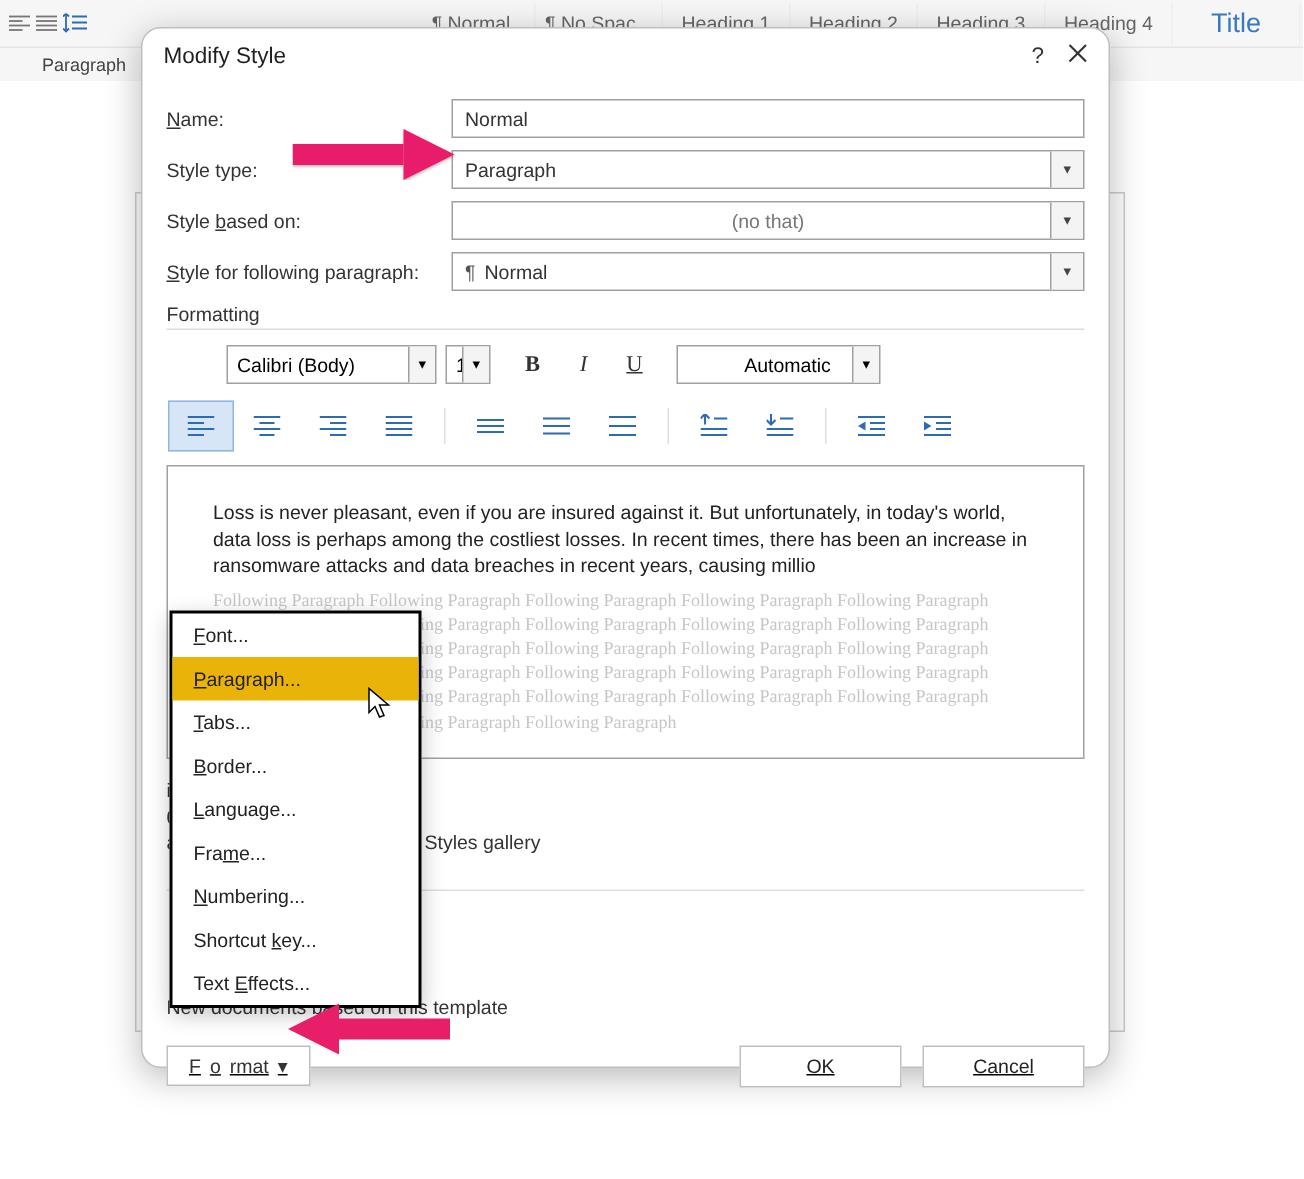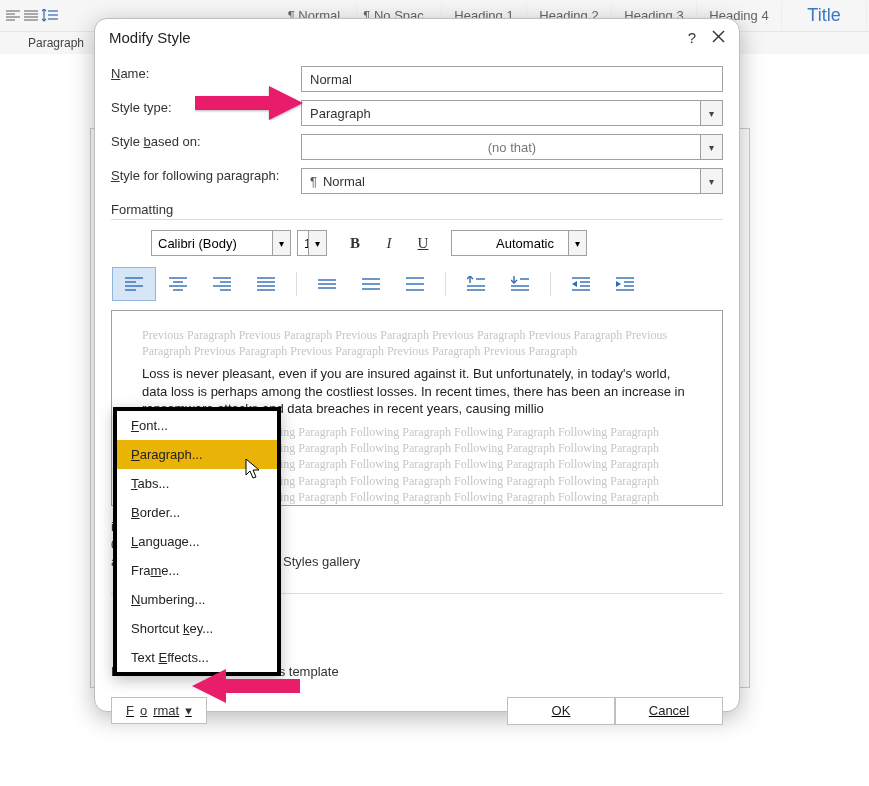--- a/index.html
+++ b/index.html
@@ -51,21 +51,21 @@
   padding:10px 14px 6px 14px; font-size:15px; color:#1f1f1f;
 }
 .dlg-title .icons { display:flex; gap:16px; color:#333; font-size:15px;}
 .dlg-body { padding:6px 16px 14px 16px; flex:1; position:relative;}
 
 .sect-label {
   font-size:13px; color:#333; margin:6px 0 4px 0;
   border-bottom:1px solid #ddd; padding-bottom:2px;
 }
 .prop-row {
-  display:flex; align-items:flex-start; margin:8px 0;
+  display:flex; align-items:center; margin:8px 0;
 }
 .prop-row label {
   width:190px; font-size:13px; color:#333;
 }
 .prop-row label u { text-decoration:underline; }
 .txt-input, .selectish {
   flex:1; height:26px; border:1px solid #a0a0a0;
   background:#fff; padding:0 8px; font-size:13px; color:#333;
   display:flex; align-items:center;
 }
@@ -120,21 +120,21 @@
   font-size:13px; color:#333; display:flex; align-items:center; gap:6px;
 }
 .btn {
   width:108px; height:28px; border:1px solid #bfbfbf; background:#fff;
   font-size:13px; color:#222;
 }
 
 
 .fmt-menu {
   position:absolute; left:113px; top:407px; width:168px;
-  background:#fff; border:4px solid #000000; box-shadow:0 4px 14px rgba(0,0,0,.25);
+  background:#fff; border:2px solid #000000; box-shadow:0 4px 14px rgba(0,0,0,.25);
   z-index:50;
 }
 .fmt-menu div {
   padding:7px 14px; font-size:13px; color:#222;
 }
 .fmt-menu div.hover { background:#eab308;}
 
 
 .arrow { position:absolute; z-index:80;}
 .cursor {
@@ -382,41 +382,40 @@
               <line x1="8" y1="5" x2="18" y2="5"></line>
               <line x1="8" y1="9" x2="18" y2="9"></line>
               <line x1="0" y1="13" x2="18" y2="13"></line>
               <polygon points="0,4 5,7 0,10" stroke="none"></polygon>
             </g>
           </svg>
       </div>
     </div>
 
     <div class="preview">
-      <div class="ghost">Previous Paragraph Previous Paragraph Previous Paragraph Previous Paragraph Previous Paragraph Previous Paragraph Previous Paragraph Previous Paragraph Previous Paragraph Previous Paragraph</div>
       <div class="real">Loss is never pleasant, even if you are insured against it. But unfortunately, in today's world, data loss is perhaps among the costliest losses. In recent times, there has been an increase in ransomware attacks and data breaches in recent years, causing millio</div>
       <div class="ghost">Following Paragraph Following Paragraph Following Paragraph Following Paragraph Following Paragraph Following Paragraph Following Paragraph Following Paragraph Following Paragraph Following Paragraph Following Paragraph Following Paragraph Following Paragraph Following Paragraph Following Paragraph Following Paragraph Following Paragraph Following Paragraph Following Paragraph Following Paragraph Following Paragraph Following Paragraph Following Paragraph Following Paragraph Following Paragraph Following Paragraph Following Paragraph Following Paragraph</div>
     </div>
 
     <div class="desc">
       <div>i), Left</div>
       <div>08 li, Space</div>
       <div>an control, Style: Show in the Styles gallery</div>
     </div>
 
     <div class="opts">
       <span>New documents based on this template</span>
     </div>
   </div>
 
   <div class="dlg-bottom">
     <button class="format-btn">
       F<u>o</u>rmat <span>▾</span>
     </button>
-    <div style="display:flex; ">
+    <div style="display:flex; gap:14px;">
       <button class="btn">OK</button>
       <button class="btn">Cancel</button>
     </div>
   </div>
 </div>
 
 <div class="fmt-menu">
   <div><u>F</u>ont...</div>
   <div class="hover"><u>P</u>aragraph...</div>
   <div><u>T</u>abs...</div>

